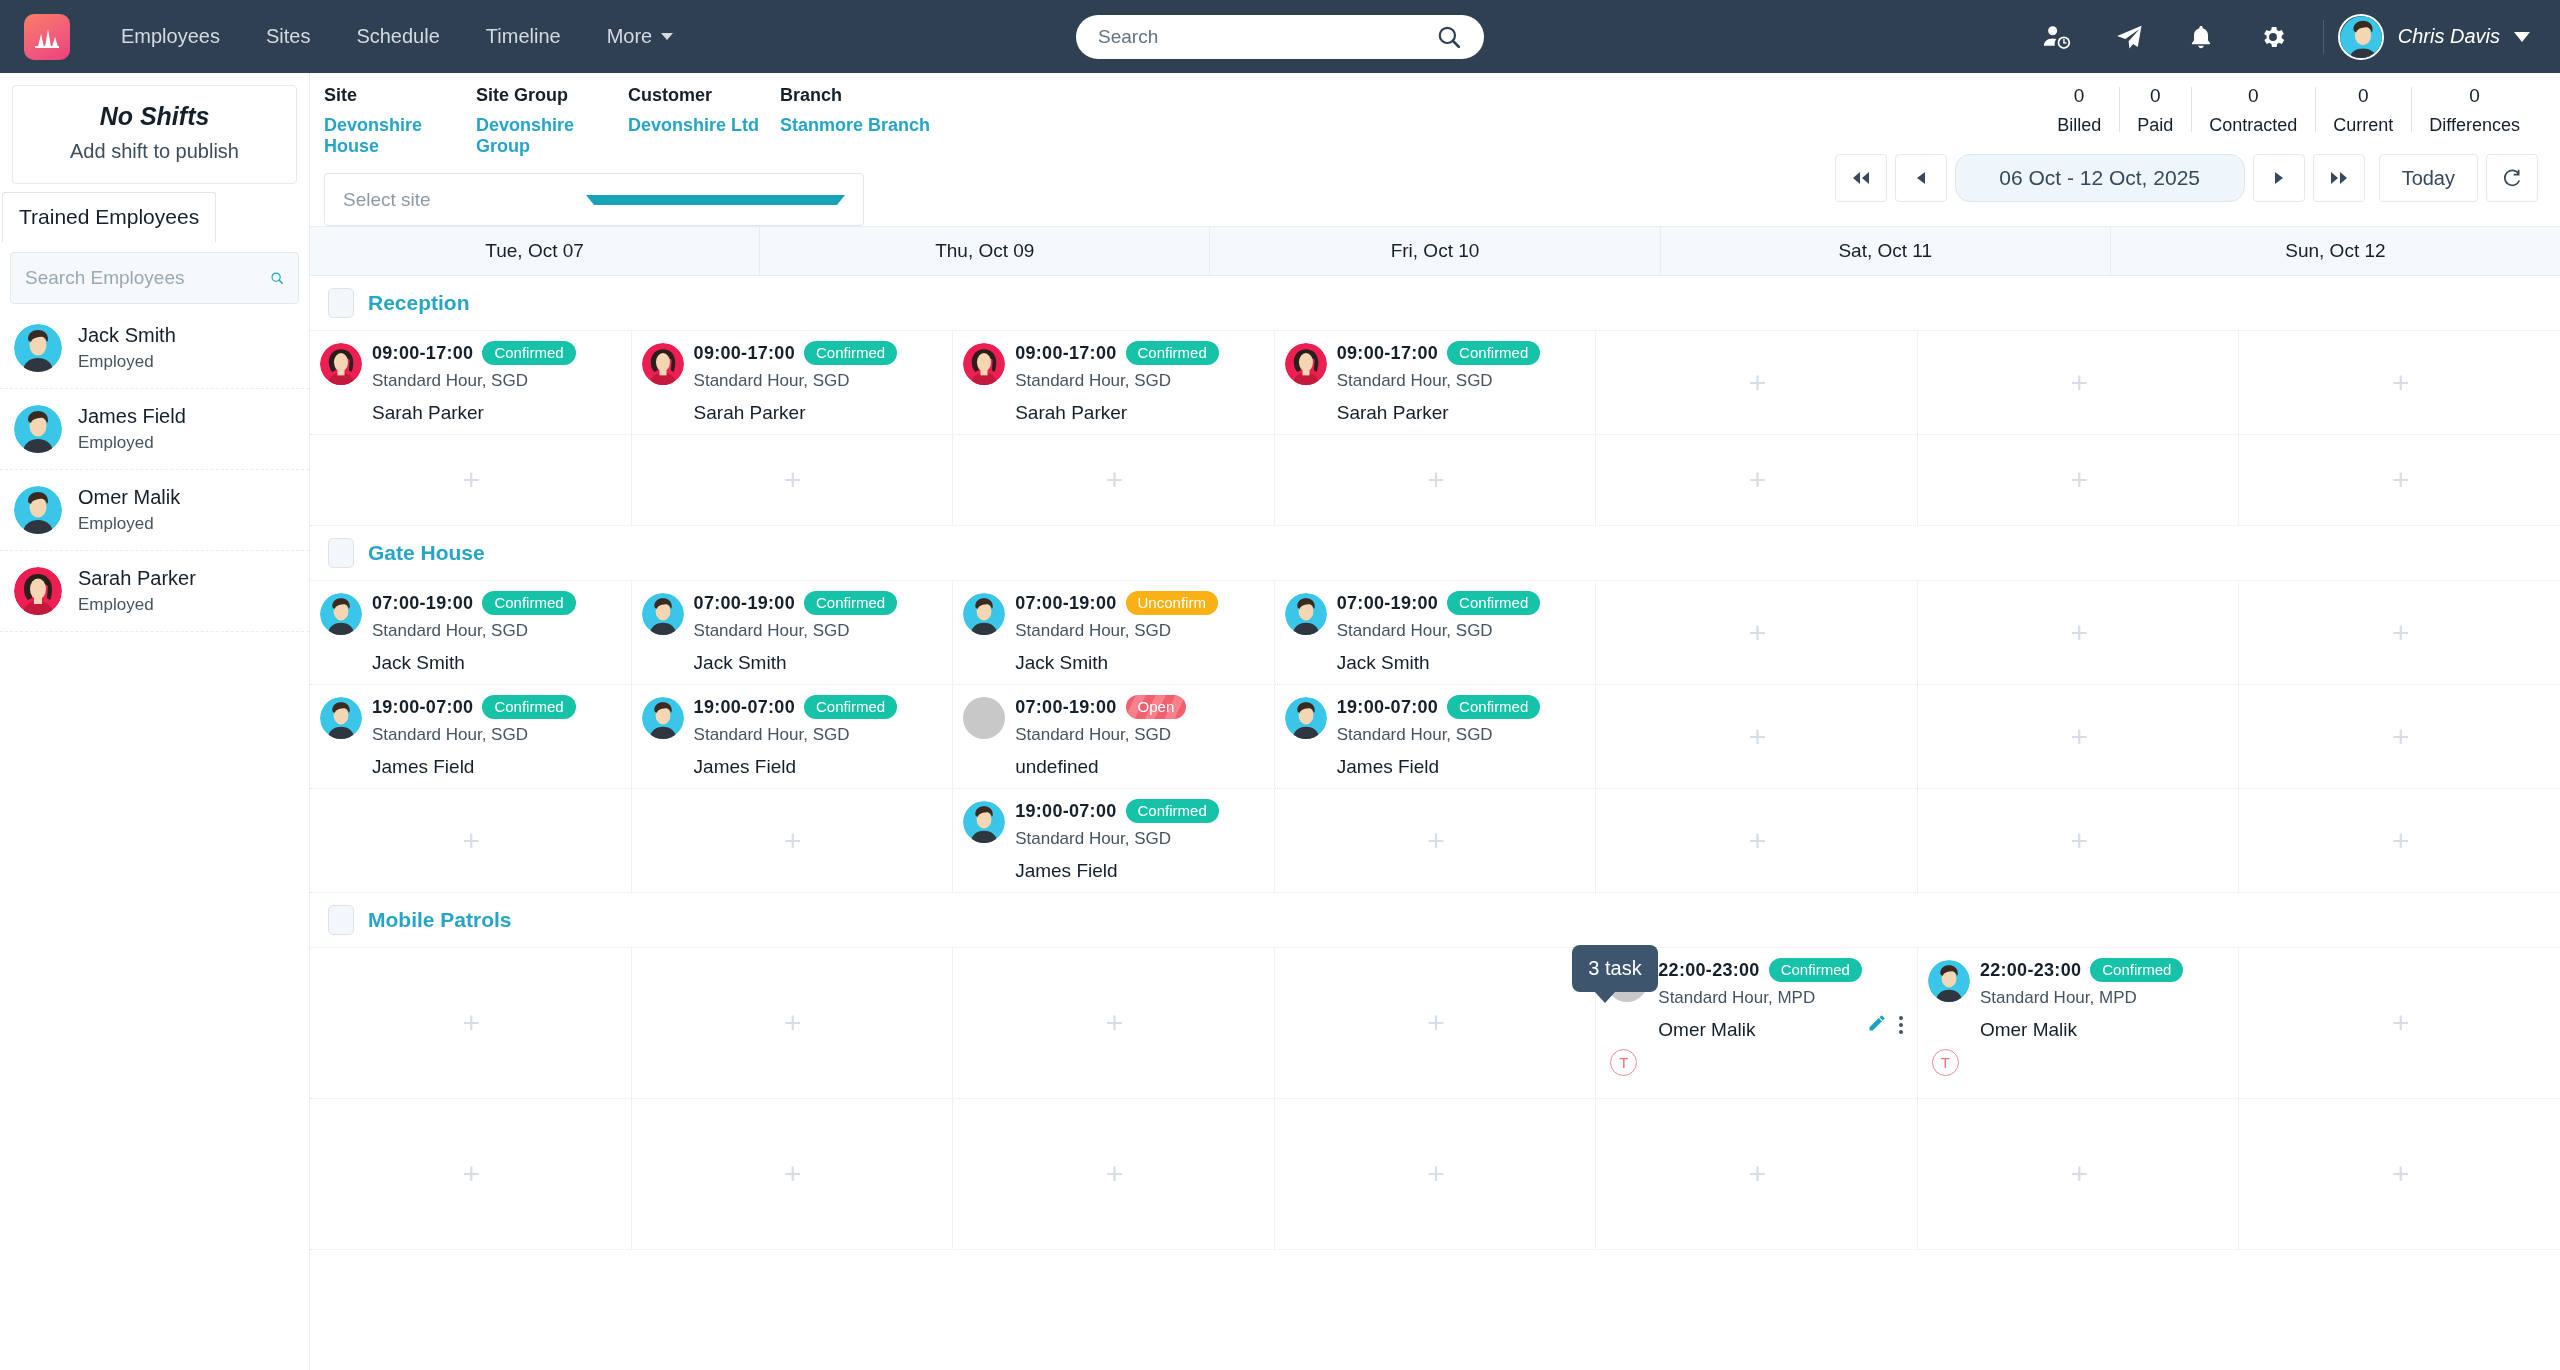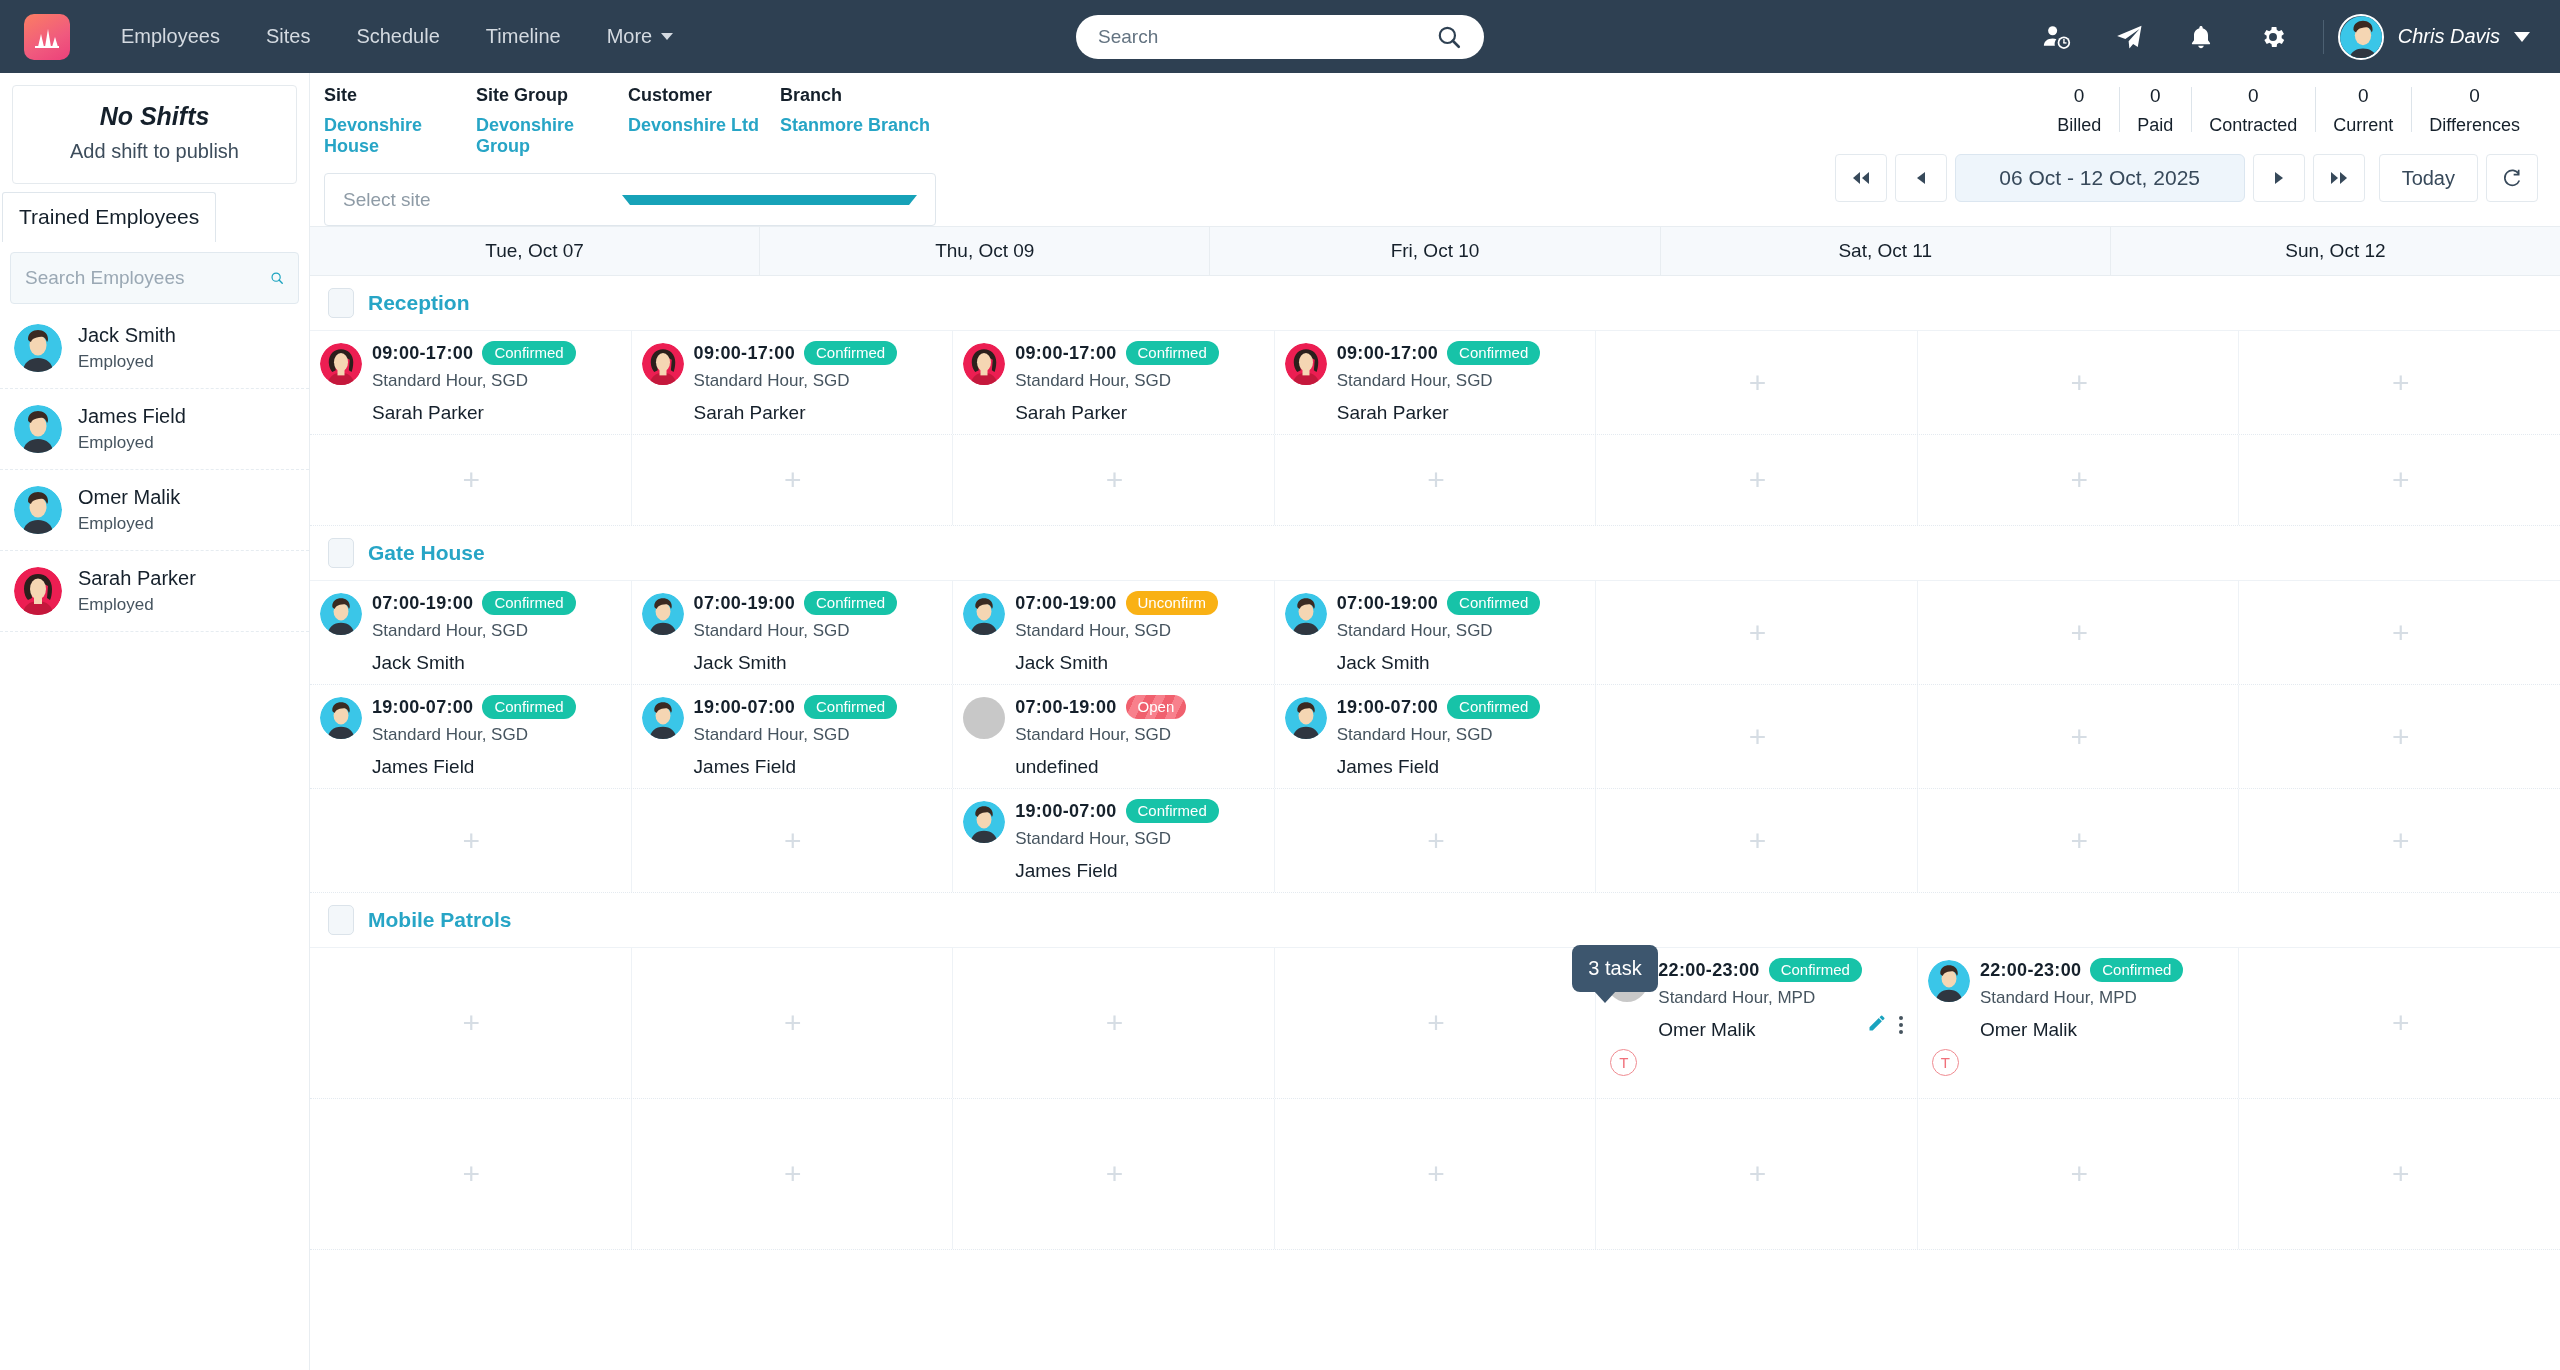--- a/index.html
+++ b/index.html
@@ -100,21 +100,21 @@
   .filterbar {
     display: flex; align-items: flex-start; padding: 12px 22px 0 14px;
     border-bottom: 1px solid #e8edf1; background: #fff; flex: 0 0 auto;
   }
   .filters { display: flex; gap: 0; font-weight: bold; }
   .filter-col { width: 152px; }
   .filter-label { font-size: 18px; color: #15202b; }
   .filter-value { font-size: 18px; color: #27a5c6; margin-top: 9px; cursor: pointer; }
   .filter-col.wide { width: 170px; }
   .selectsite {
-    margin-top: 16px; width: 612px; height: 53px; border: 1px solid #dfe6ec;
+    margin-top: 16px; width: 540px; height: 53px; border: 1px solid #dfe6ec;
     border-radius: 4px; display: flex; align-items: center; padding: 0 18px;
     cursor: pointer;
   }
   .selectsite span { flex: 1; font-size: 19px; color: #8e9ba6; }
   .selectsite .tri {
     width:0;height:0;border-left:8px solid transparent;border-right:8px solid transparent;
     border-top:10px solid #17a2b8;
   }
   .rightpanel { margin-left: auto; display: flex; flex-direction: column; align-items: flex-end; }
   .stats { display: flex; align-items: flex-start; }
@@ -125,21 +125,21 @@
     content:""; position:absolute; left:0; top:2px; bottom:4px; width:1px; background:#dde4ea;
   }
   .daterow { display: flex; align-items: center; gap: 8px; margin-top: 18px; margin-bottom: 12px; }
   .navbtn {
     width: 52px; height: 48px; border: 1px solid #e3e9ee; border-radius: 4px;
     background: #fff; display: flex; align-items: center; justify-content: center;
     cursor: pointer; color: #37495a;
   }
   .daterange {
     height: 48px; min-width: 290px; background: #eef5fb; border: 1px solid #dbe6f0;
-    border-radius: 6px; display: flex; align-items: center; justify-content: center;
+    border-radius: 15px; display: flex; align-items: center; justify-content: center;
     font-size: 21px; color: #37495a; padding: 0 22px; cursor: pointer;
   }
   .todaybtn {
     height: 48px; padding: 0 22px; border: 1px solid #e3e9ee; border-radius: 4px;
     background: #fff; display: flex; align-items: center; font-size: 20px;
     color: #37495a; cursor: pointer; margin-left: 6px;
   }
 
   
   .calendar { flex: 1; display: flex; flex-direction: column; min-height: 0; overflow: hidden; }

